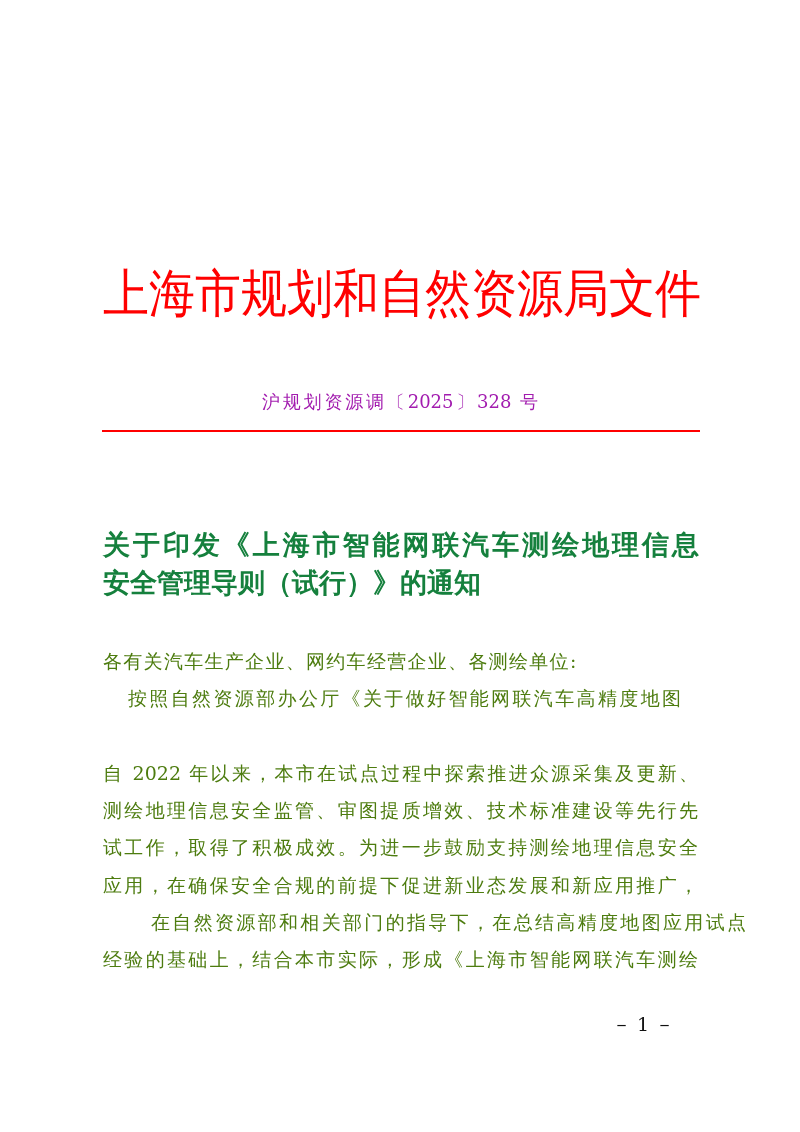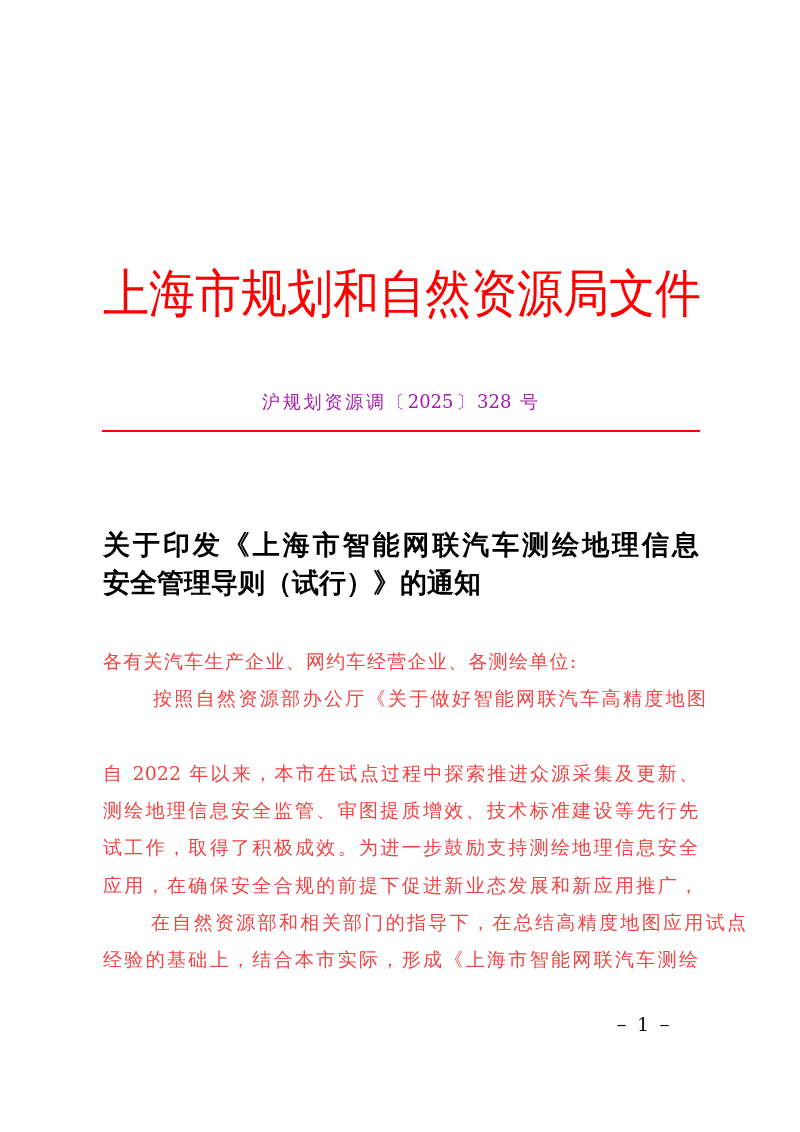--- a/index.html
+++ b/index.html
@@ -60,48 +60,48 @@
       height: 2px;
       background: #ff0000;
     }
     .heading {
       position: absolute;
       left: 103px;
       width: 596px;
       font-weight: bold;
       font-size: 27px;
       line-height: 36px;
-      color: #000000;
+      color: #15803d;
       white-space: nowrap;
     }
     .heading.l1 {
       top: 527px;
       text-align: justify;
       text-align-last: justify;
     }
     .heading.l2 {
       top: 565px;
     }
     .body-line {
       position: absolute;
       left: 103px;
       width: 595px;
       font-size: 19px;
       line-height: 26px;
-      color: #ef4444;
+      color: #4d7c0f;
       white-space: nowrap;
       text-align: justify;
       text-align-last: justify;
     }
     .body-line.salutation {
       text-align-last: left;
       letter-spacing: 1.3px;
     }
     .body-line.indent {
-      left: 153px;
+      left: 128px;
       width: 553px;
     }
     .page-number {
       position: absolute;
       left: 608px;
       top: 1011px;
       width: 70px;
       font-size: 19px;
       line-height: 26px;
       text-align: center;

